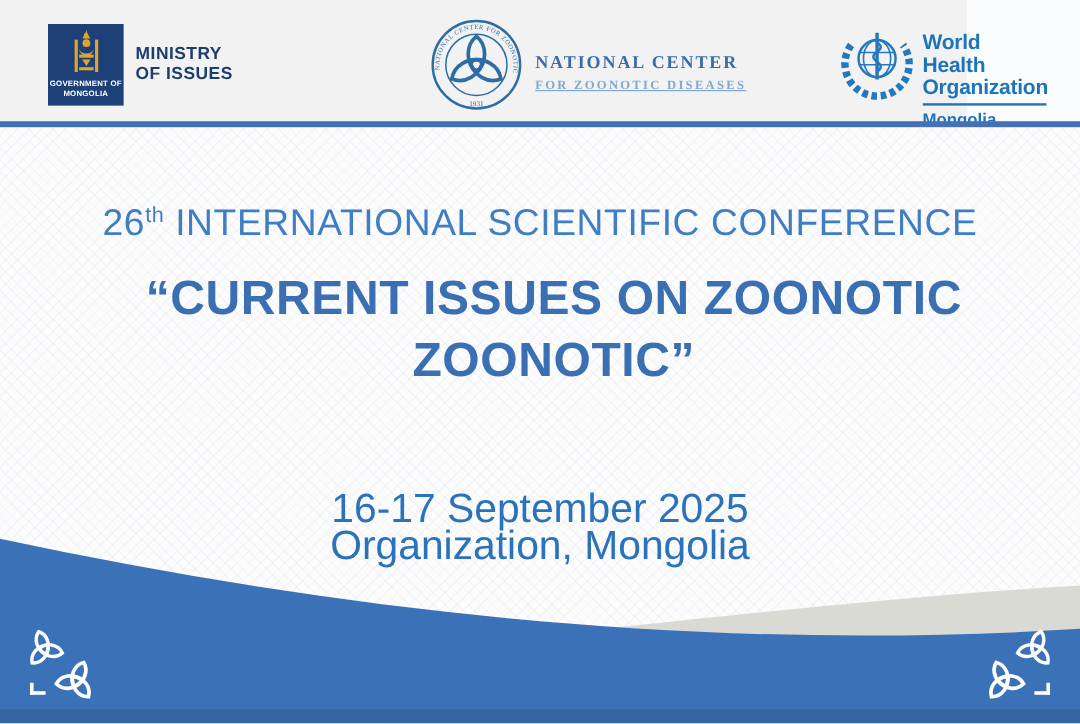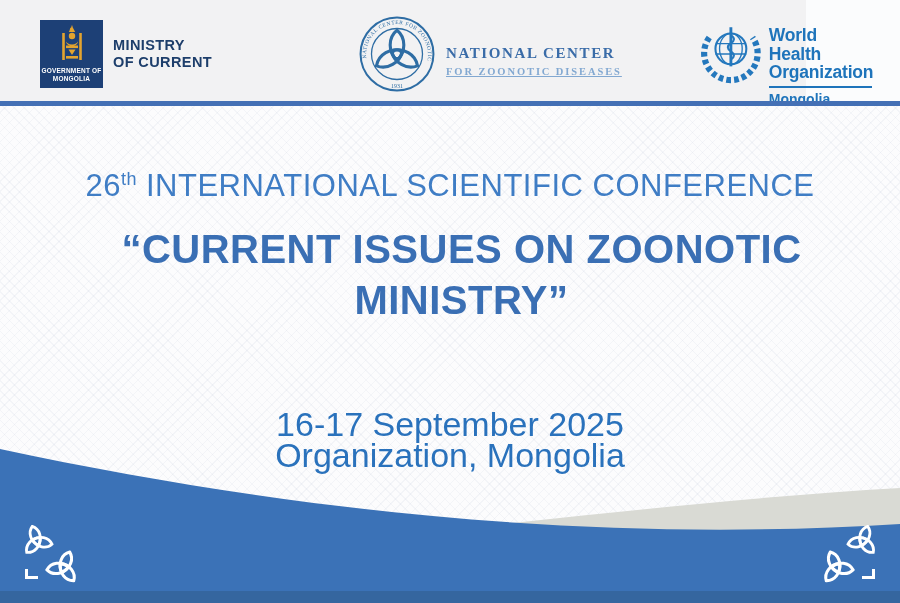--- a/index.html
+++ b/index.html
@@ -104,21 +104,21 @@
           <rect x="4" y="31" width="12" height="2.6"></rect>
           <rect x="0.2" y="8" width="2.6" height="27"></rect>
           <rect x="17.2" y="8" width="2.6" height="27"></rect>
         </g>
       </svg>
       <div class="gov-label">GOVERNMENT OF</div>
       <div class="gov-label">MONGOLIA</div>
     </div>
     <div class="ministry-text">
       <div>MINISTRY</div>
-      <div>OF CURRENT</div>
+      <div>OF ISSUES</div>
     </div>
   </div>
 
   <div class="nczd-group">
     <svg class="nczd-seal" viewBox="-45 -45 90 90">
       <circle cx="0" cy="0" r="40" fill="none" stroke="#2e6da4" stroke-width="2.2"></circle>
       <circle cx="0" cy="0" r="28" fill="none" stroke="#2e6da4" stroke-width="1.4"></circle>
       <defs>
         <path id="ringpath" d="M -33.5 7 A 34 34 0 1 1 33.5 7"></path>
       </defs>
@@ -159,21 +159,21 @@
 </div>
 
 <div class="divider-bar"></div>
 
 <div class="main">
   <div class="title-line1">
     <span>26</span><sup>th</sup><span class="title-rest">INTERNATIONAL SCIENTIFIC CONFERENCE</span>
   </div>
   <div class="title-line2">
     <div>“CURRENT ISSUES ON ZOONOTIC</div>
-    <div>MINISTRY”</div>
+    <div>ZOONOTIC”</div>
   </div>
   <div class="date-block">
     <div>16-17 September 2025</div>
     <div>Organization, Mongolia</div>
   </div>
 </div>
 
 <svg class="wave-svg" viewBox="0 0 900 165" preserveAspectRatio="none">
   <path d="M 320 104 C 520 86 720 60 900 50 L 900 165 L 320 165 Z" fill="#d9dad4"></path>
   <path d="M 0 11 C 300 75 600 105 900 86 L 900 165 L 0 165 Z" fill="#3b72b7"></path>

